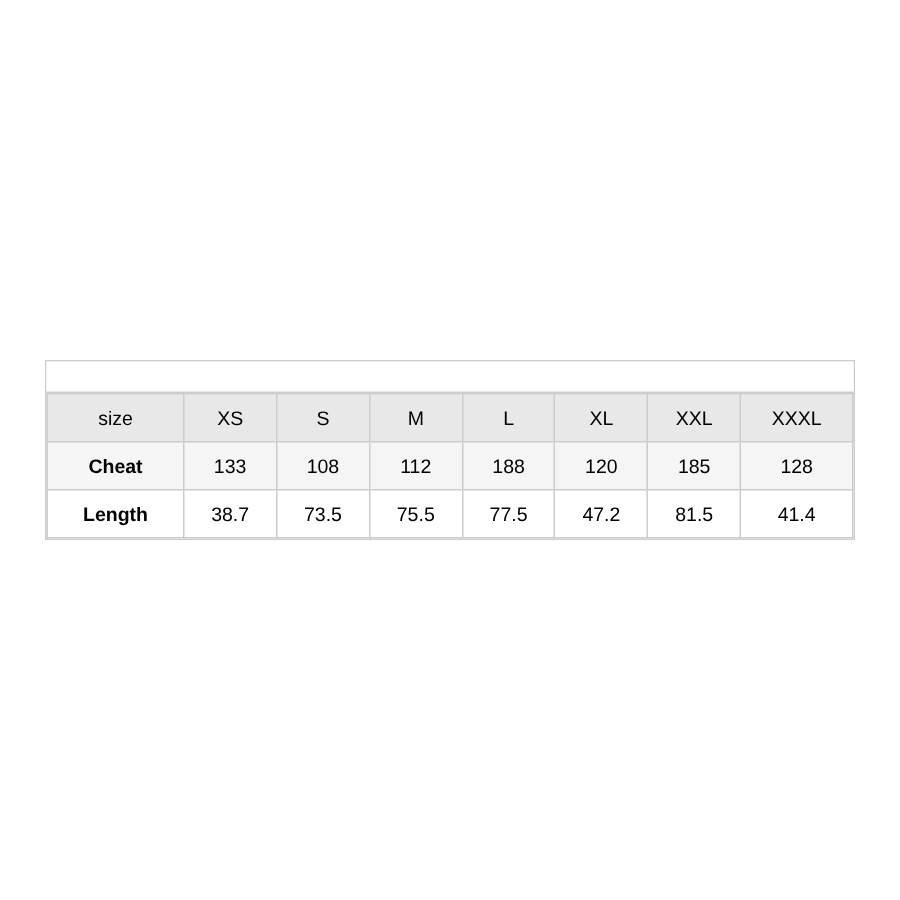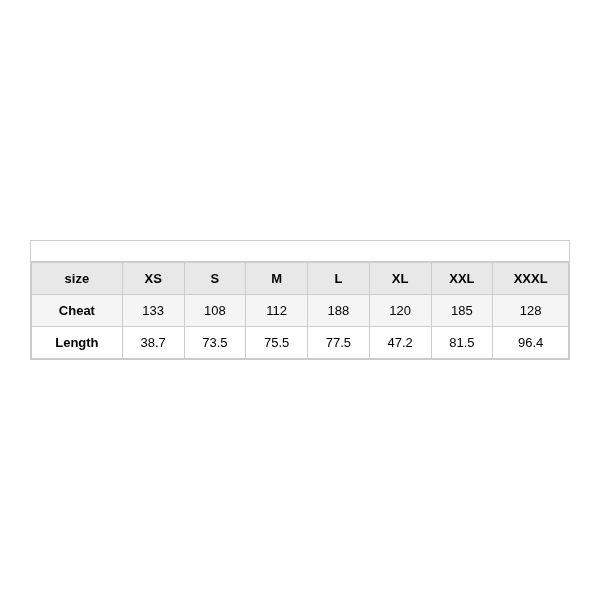--- a/index.html
+++ b/index.html
@@ -37,21 +37,21 @@
       border-collapse: collapse;
     }
 
     thead tr {
       background-color: #e8e8e8;
     }
 
     thead th {
       padding: 8px 6px;
       font-size: 13px;
-      font-weight: bold;
+      font-weight: normal;
       text-align: center;
       border: 1px solid #cccccc;
     }
 
     tbody tr:nth-child(odd) {
       background-color: #f5f5f5;
     }
 
     tbody tr:nth-child(even) {
       background-color: #ffffff;
@@ -100,17 +100,17 @@
           <td>128</td>
         </tr>
         <tr>
           <td>Length</td>
           <td>38.7</td>
           <td>73.5</td>
           <td>75.5</td>
           <td>77.5</td>
           <td>47.2</td>
           <td>81.5</td>
-          <td>96.4</td>
+          <td>41.4</td>
         </tr>
       </tbody>
   </table>
 </div>
 
 </body></html>

